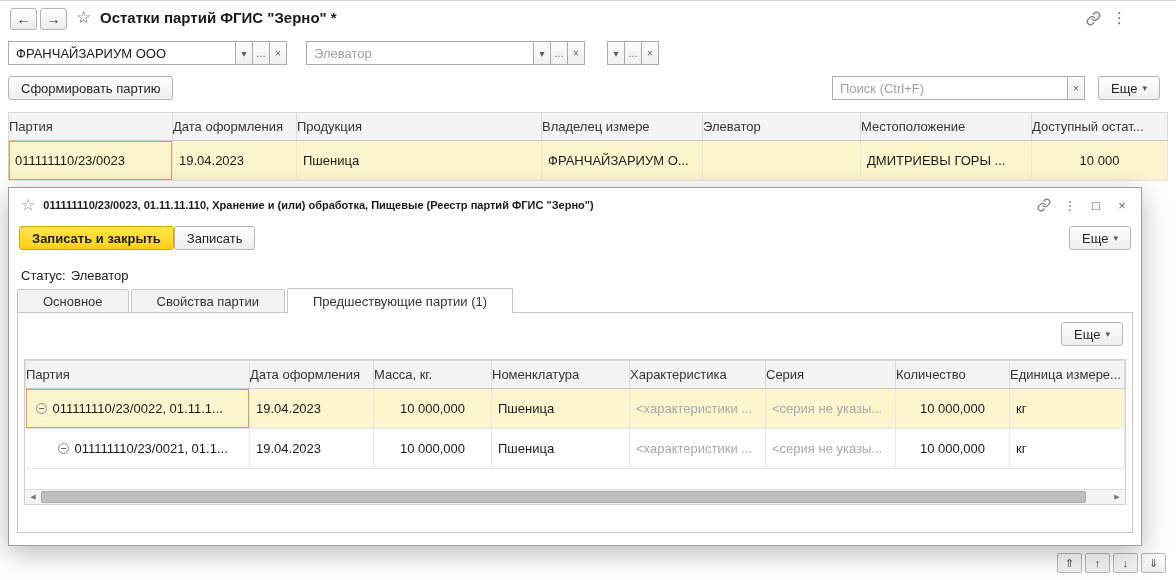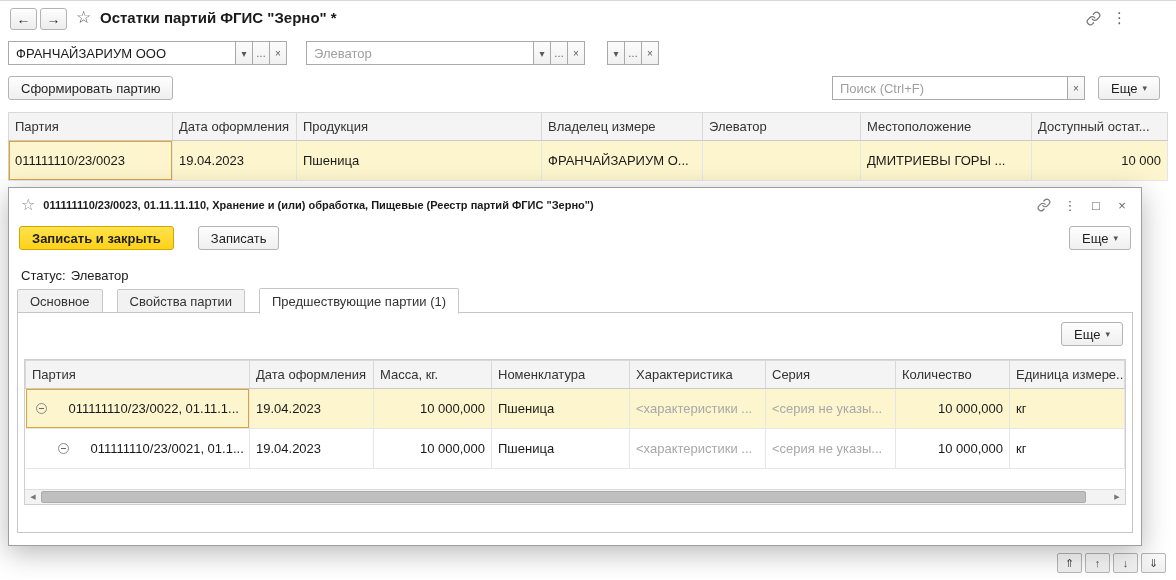--- a/index.html
+++ b/index.html
@@ -24,50 +24,50 @@
   .combo{position:absolute;top:40px;height:24px;display:flex}
   .combo input,.search input{height:24px;border:1px solid #a9a9a9;padding:0 7px;font:inherit;color:#1a1a1a;background:#fff;outline:none}
   .combo input{width:228px}
   .combo input::placeholder,.search input::placeholder{color:#9f9f9f}
   .seg{width:18px;height:24px;border:1px solid #a9a9a9;margin-left:-1px;display:flex;align-items:center;justify-content:center;background:linear-gradient(#fcfcfc,#f0f0f0);color:#5a5a5a;font-size:10px;cursor:pointer}
   .search{position:absolute;display:flex;height:24px}
   .search input{width:236px}
 
   
   table.grid{border-collapse:collapse;table-layout:fixed;background:#fff;border:1px solid #cfcfcf}
-  .grid th{height:28px;background:#f4f4f4;border:1px solid #d9d9d9;border-bottom-color:#c9c9c9;font-weight:400;text-align:left;padding:0 6px;color:#333;white-space:nowrap;overflow:hidden}
+  .grid th{height:28px;background:#f4f4f4;border:1px solid #d9d9d9;border-bottom-color:#c9c9c9;font-weight:400;text-align:left;padding:0 0;color:#333;white-space:nowrap;overflow:hidden}
   .grid td{height:28px;border-right:1px solid #e6e6e6;border-bottom:1px solid #e6e6e6;padding:12px 6px;white-space:nowrap;overflow:hidden;background:#fff}
-  .grid .num{text-align:right}
+  .grid .num{text-align:center}
   .grid tr.selected td{background:#fdf5cd}
   .grid td.current{background:#ffe686;box-shadow:inset 0 0 0 1px #dfa23c}
   .dim{color:#a8a8a8}
 
   .main-list{position:absolute;left:8px;top:111px;width:1160px}
 
   
   .modal{position:absolute;left:8px;top:186px;width:1134px;height:359px;background:#fff;border:1px solid #9e9e9e;box-shadow:0 7px 26px rgba(0,0,0,.28)}
   .modal-titlebar{position:absolute;left:0;top:0;right:0;height:34px;display:flex;align-items:center;padding:0 8px 0 12px;gap:8px}
   .modal-titlebar .star{color:#8f8f8f;font-size:16px}
   .modal-titlebar .t{font-size:11px;font-weight:700;white-space:nowrap;overflow:hidden;flex:0 1 auto}
   .titlebar-icons{margin-left:auto;display:flex;align-items:center;gap:4px}
   .winbtn{width:22px;height:22px;display:flex;align-items:center;justify-content:center;color:#666;cursor:pointer;font-size:13px}
-  .cmdbar{position:absolute;top:38px;left:10px;right:10px;display:flex;gap:24px;align-items:center}
+  .cmdbar{position:absolute;top:38px;left:10px;right:10px;display:flex;gap:0;align-items:center}
   .cmdbar .spacer{margin-left:auto}
   .statusline{position:absolute;top:80px;left:12px;display:flex;gap:5px}
 
   .tabs{position:absolute;top:100px;left:8px;right:8px;height:25px;display:flex;align-items:flex-end}
-  .tab{height:24px;padding:0 12px;display:flex;align-items:center;border:1px solid #c6c6c6;background:#f2f2f2;margin-right:14px;border-radius:2px 2px 0 0;color:#333;cursor:pointer;white-space:nowrap}
+  .tab{height:24px;padding:0 25px;display:flex;align-items:center;border:1px solid #c6c6c6;background:#f2f2f2;margin-right:2px;border-radius:2px 2px 0 0;color:#333;cursor:pointer;white-space:nowrap}
   .tab.active{background:#fff;height:26px;border-bottom:1px solid #fff;margin-bottom:-1px;position:relative;z-index:3}
 
   .tab-panel{position:absolute;top:124px;left:8px;right:8px;height:221px;border:1px solid #c6c6c6;background:#fff}
   .panel-more{position:absolute;top:9px;right:9px}
   .grid-wrap{position:absolute;left:6px;right:6px;top:46px;height:146px;border:1px solid #cfcfcf;overflow:hidden;background:#fff}
   .grid-wrap table{width:100%;border:none}
 
-  .tree{display:flex;align-items:center;gap:22px}
+  .tree{display:flex;align-items:center;gap:6px}
   .lvl0{padding-left:4px}.lvl1{padding-left:26px}.lvl2{padding-left:50px}
   .expander{flex:0 0 11px;width:11px;height:11px;border:1px solid #8a8a8a;border-radius:50%;position:relative;cursor:pointer}
   .expander::after{content:"";position:absolute;left:2px;right:2px;top:4px;height:1px;background:#666}
 
   .hscroll{position:absolute;left:0;right:0;bottom:0;height:15px;background:#f3f3f3;border-top:1px solid #ddd;display:flex;align-items:stretch}
   .hs-arrow{width:16px;display:flex;align-items:center;justify-content:center;font-size:7px;color:#777;cursor:pointer}
   .hs-thumb{width:95%;background:#bfbfbf;border:1px solid #ababab;border-radius:2px;margin:1px 0;cursor:grab}
   .hs-track{flex:1}
 
   .bottom-nav{position:absolute;right:10px;bottom:7px;display:flex;gap:3px}

